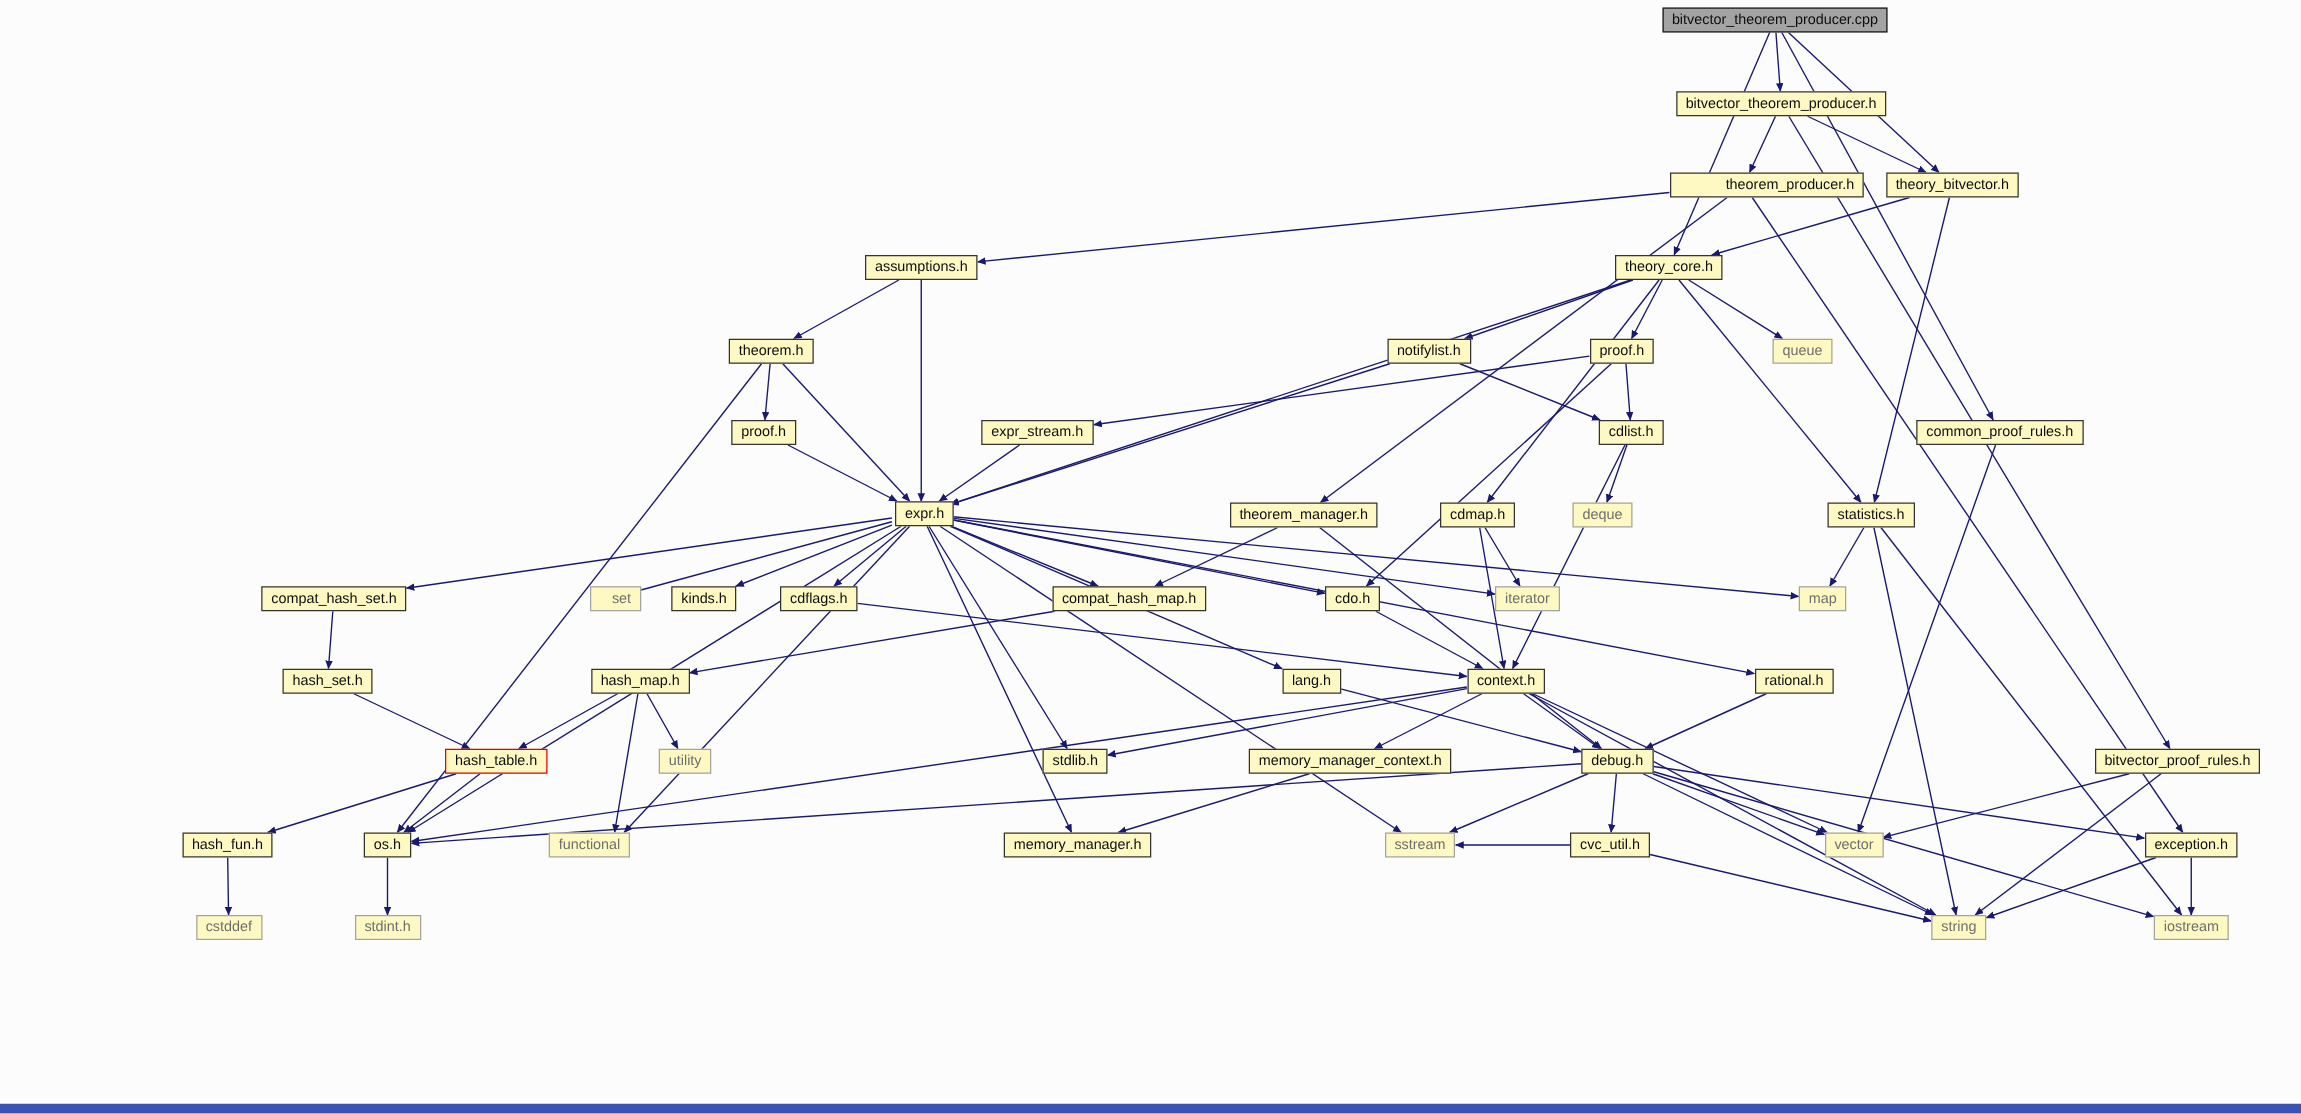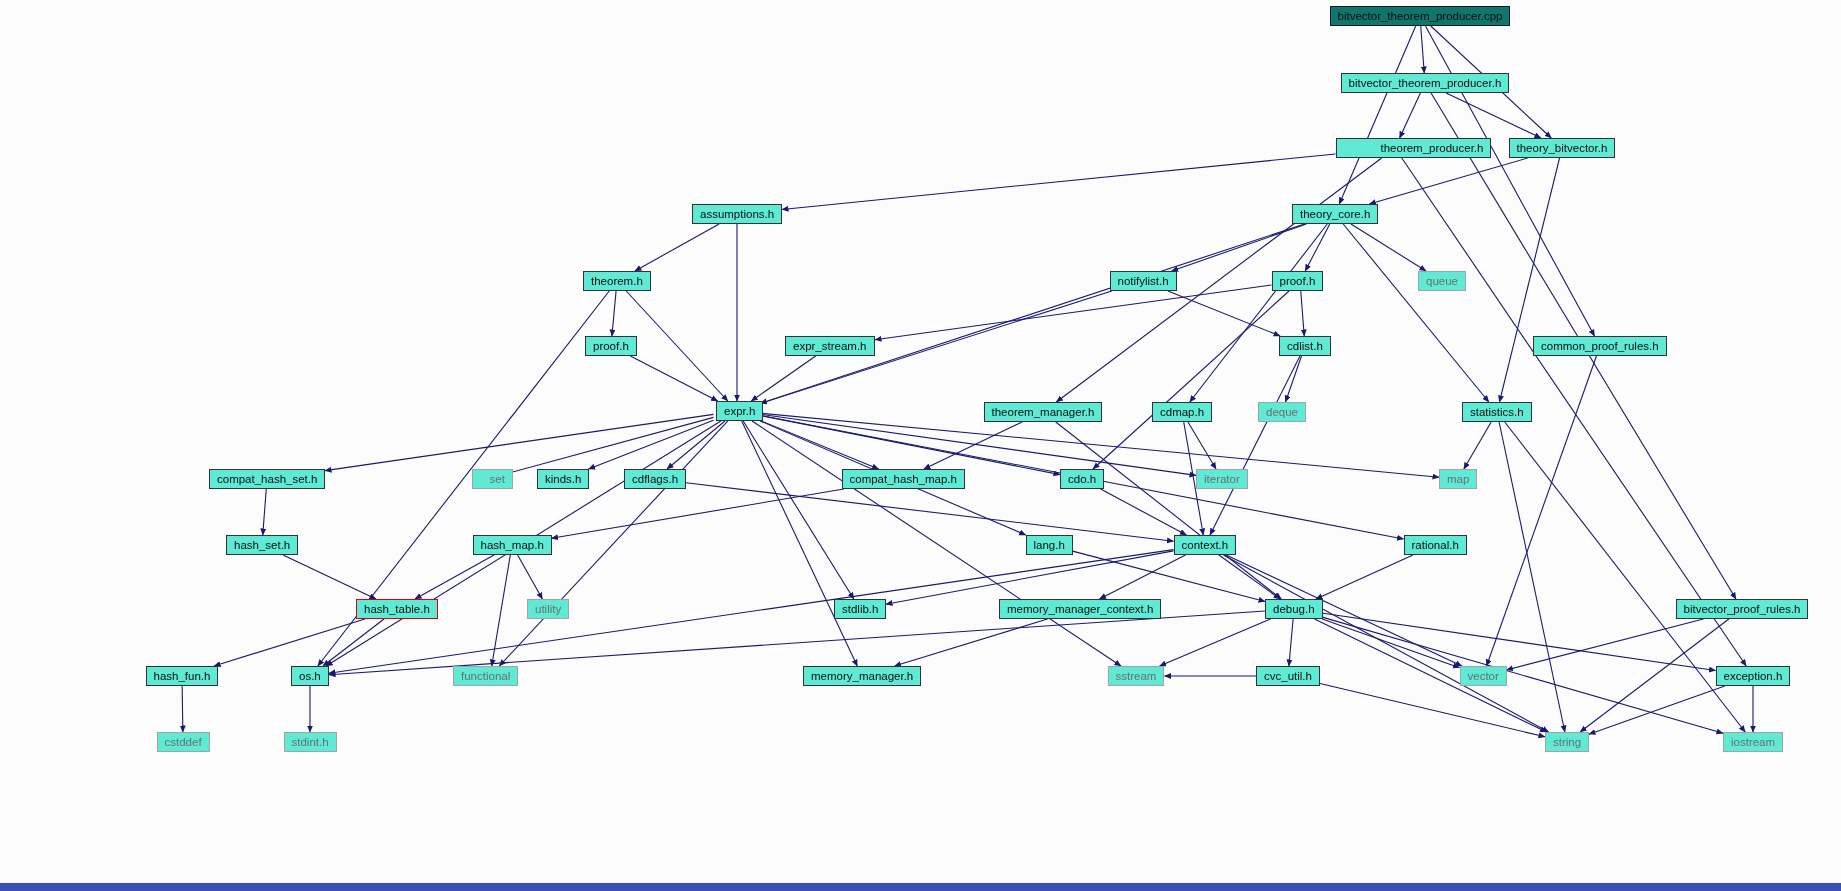--- a/index.html
+++ b/index.html
@@ -7,32 +7,32 @@
     position:relative;
     width:1841px;height:891px;
     background:#fcfcfc;
     overflow:hidden;
     font-family:"Liberation Sans", sans-serif;
   }
   #edge-layer{position:absolute;left:0;top:0;z-index:1;}
   .node{
     position:absolute;
     z-index:2;
-    background:#5eead4;
+    background:#fef9c3;
     border:1px solid #333333;
     color:#0d0d0d;
     font-size:11.5px;
     line-height:14px;
     padding:2px 7px;
     white-space:nowrap;
     box-sizing:border-box;
     text-align:center;
     cursor:pointer;
   }
-  .node.root{background:#0f766e;border-color:#1a1a1a;font-weight:normal;}
+  .node.root{background:#a3a3a3;border-color:#1a1a1a;font-weight:normal;}
   .node.error{border-color:#e00000;}
   .node.std{border-color:#a3a3a3;color:#6e6e6e;cursor:default;}
   .bottom-bar{
     position:absolute;left:0;bottom:0;width:100%;height:8px;z-index:3;
   }
 </style>
 </head>
 <body>
 
 <div id="stage" style="background: rgb(252, 252, 252);">
@@ -168,21 +168,21 @@
     <div class="node normal" style="left: 1173.5px; top: 535px;">context.h</div>
     <div class="node normal" style="left: 1403.5px; top: 535px;">rational.h</div>
     <div class="node error" style="left: 356px; top: 599px;">hash_table.h</div>
     <div class="node std" style="left: 527px; top: 599px;">utility</div>
     <div class="node normal" style="left: 834px; top: 599px;">stdlib.h</div>
     <div class="node normal" style="left: 999px; top: 599px;">memory_manager_context.h</div>
     <div class="node normal" style="left: 1265px; top: 599px;">debug.h</div>
     <div class="node normal" style="left: 1675.5px; top: 599px;">bitvector_proof_rules.h</div>
     <div class="node normal" style="left: 145.5px; top: 666px;">hash_fun.h</div>
     <div class="node normal" style="left: 291px; top: 666px;">os.h</div>
-    <div class="node std" style="left: 453px; top: 666px;">functional</div>
+    <div class="node std" style="left: 439px; top: 666px;">functional</div>
     <div class="node normal" style="left: 803px; top: 666px;">memory_manager.h</div>
     <div class="node std" style="left: 1107.5px; top: 666px;">sstream</div>
     <div class="node normal" style="left: 1256px; top: 666px;">cvc_util.h</div>
     <div class="node std" style="left: 1459.5px; top: 666px;">vector</div>
     <div class="node normal" style="left: 1715.5px; top: 666px;">exception.h</div>
     <div class="node std" style="left: 156.5px; top: 732px;">cstddef</div>
     <div class="node std" style="left: 283.5px; top: 732px;">stdint.h</div>
     <div class="node std" style="left: 1545px; top: 732px;">string</div>
     <div class="node std" style="left: 1723px; top: 732px;">iostream</div>
   </div>

